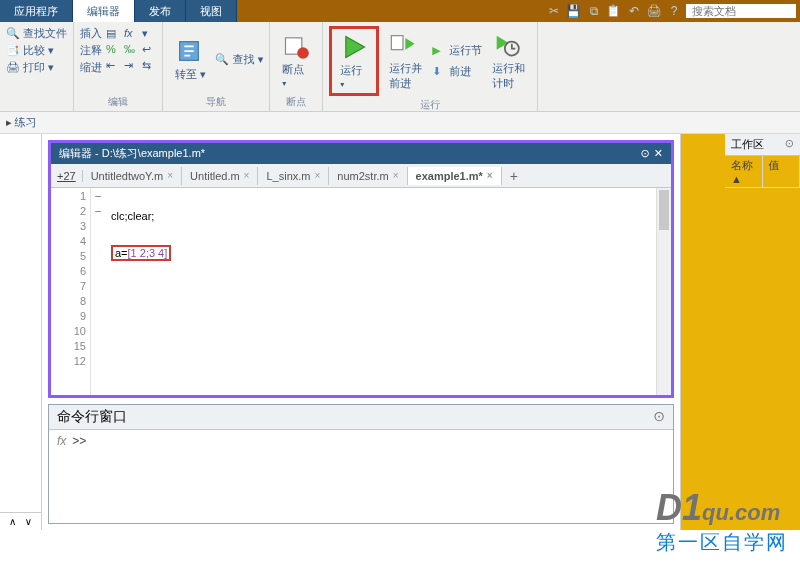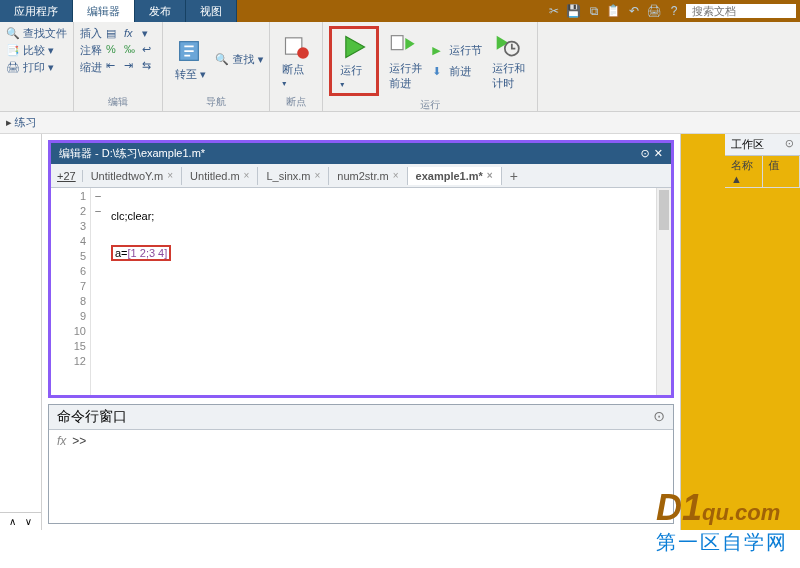--- a/index.html
+++ b/index.html
@@ -60,21 +60,21 @@
 .cmd-body { flex: 1; padding: 4px 8px; font-size: 12px; color: #444; display: flex; align-items: flex-start; gap: 6px; }
 .cmd-body .fx { font-style: italic; color: #888; }
 
 .right-panel { width: 120px; border-left: 1px solid #d0d0d0; background: #eab308; padding-left: 44px; }
 .ws-header { background: #eef1f4; border-bottom: 1px solid #c0c7cf; font-size: 11px; padding: 3px 6px; display: flex; }
 .ws-header .ctrl { margin-left: auto; color: #777; }
 .ws-cols { display: flex; border-bottom: 1px solid #d9d9d9; font-size: 11px; color: #444; }
 .ws-cols div { padding: 2px 6px; border-right: 1px solid #d9d9d9; flex: 1; }
 
 .watermark { position: absolute; right: 12px; bottom: 12px; text-align: right; }
-.watermark .big { font-size: 36px; font-weight: bold; color: #a16207; font-style: italic; display: flex; align-items: baseline; }
+.watermark .big { font-size: 36px; font-weight: bold; color: #737373; font-style: italic; display: flex; align-items: baseline; }
 .watermark .dom { font-size: 22px; }
 .watermark .sub { font-size: 20px; color: #0a7dd6; letter-spacing: 2px; }
 
 svg { display: block; }
 </style>
 </head>
 <body>
 
 <div class="titlebar">
   <div class="tabs-menu">

